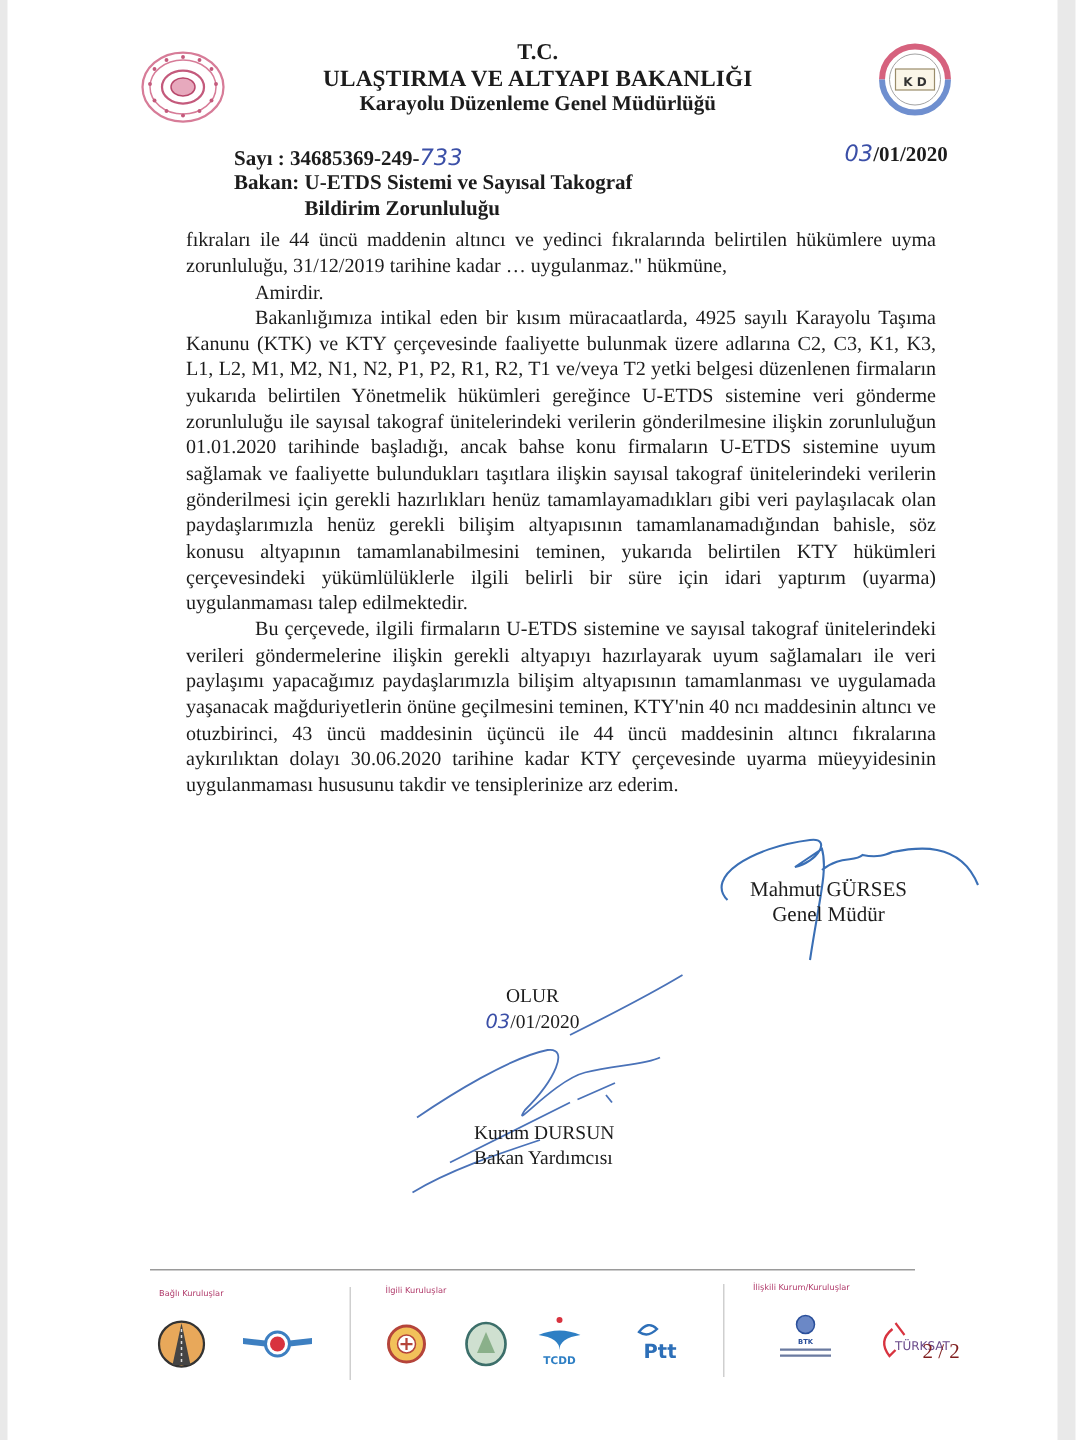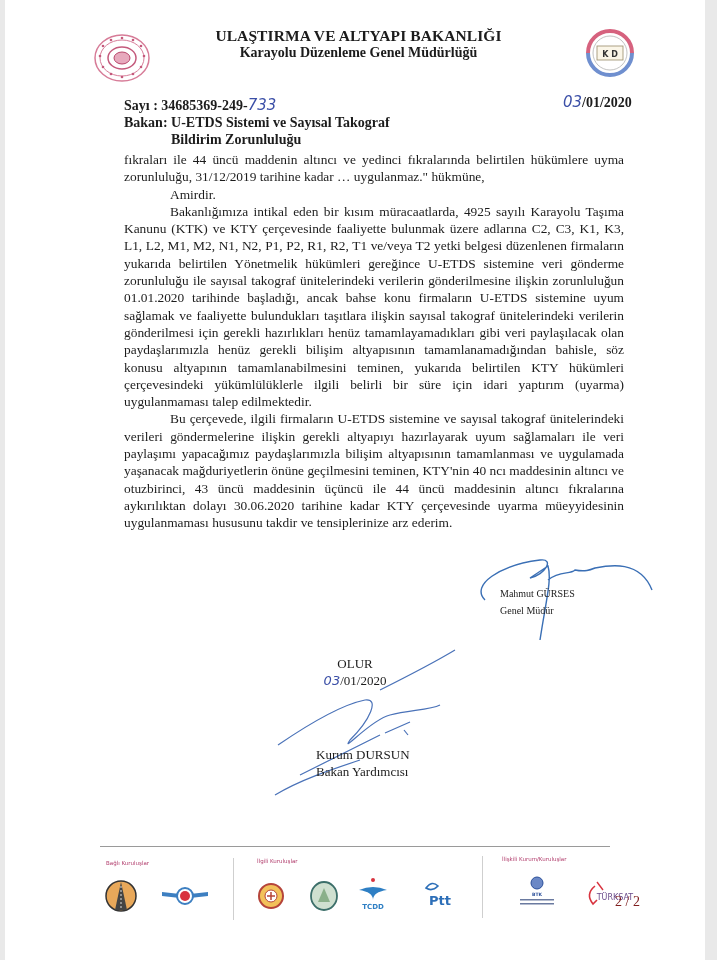--- a/index.html
+++ b/index.html
@@ -14,33 +14,33 @@
     position: absolute; left: 5px; top: 0; width: 700px; height: 960px;
     background: #ffffff;
   }
   .abs { position: absolute; }
   .header-center { left: 0; width: 717px; top: 27px; text-align: center; line-height: 17px; }
   .header-center .tc { font-size: 15px; font-weight: bold; }
   .header-center .ministry { font-size: 15.5px; font-weight: bold; letter-spacing: 0.1px; }
   .header-center .dept { font-size: 14px; font-weight: bold; }
   .logo-left { left: 93px; top: 32px; width: 58px; height: 52px; }
   .logo-right { left: 585px; top: 28px; width: 50px; height: 50px; }
-  .meta { font-size: 14px; font-weight: bold; line-height: 16.5px; }
+  .meta { font-size: 14px; font-weight: bold; line-height: 16.5px; margin-left: 32px; }
   .sayi { left: 124px; top: 97px; }
   .hand { font-family: "DejaVu Sans", sans-serif; font-weight: normal; color: #3b4fa7; font-style: italic; font-size: 15px; }
   .date-top { left: 563px; top: 93px; font-size: 14px; font-weight: bold; }
   .konu { left: 124px; top: 115px; }
   .konu2 { left: 171px; top: 132px; }
   .body-text {
     left: 124px; top: 151px; width: 500px;
     font-size: 13.4px; line-height: 17.3px; text-align: justify; font-family: Liberation Serif, serif;
   }
   .body-text p { margin: 0; }
   .body-text .indent { text-indent: 46px; }
-  .sign1 { left: 500px; top: 585px; font-size: 10px; line-height: 17px; }
+  .sign1 { left: 500px; top: 585px; font-size: 14px; line-height: 17px; text-align: center; }
   .olur { left: 300px; top: 655px; font-size: 13px; line-height: 17px; text-align: center; width: 110px; }
   .sign2 { left: 316px; top: 746px; font-size: 13px; line-height: 17px; }
   .sig-svg { position: absolute; left: 0; top: 0; pointer-events: none; }
   .footer-line { left: 100px; top: 846px; width: 510px; height: 1px; background: #9a9a9a; }
   .footer-sep { width: 1px; background: #cfcfcf; }
   .footer-label { font-family: "DejaVu Sans", sans-serif; font-size: 5.5px; color: #b03a6a; }
   .page-num { left: 615px; top: 894px; font-size: 14px; color: #7f1d1d; }
   .logo-small { position: absolute; }
 </style>
 </head>
@@ -71,20 +71,21 @@
 
 <svg class="abs logo-right" viewBox="0 0 50 50">
   <path d="M3 25 A22 22 0 0 1 47 25" fill="none" stroke="#d6627e" stroke-width="4"></path>
   <path d="M47 25 A22 22 0 0 1 3 25" fill="none" stroke="#6f8fcf" stroke-width="4"></path>
   <circle cx="25" cy="25" r="17" fill="#fff" stroke="#999" stroke-width="0.6"></circle>
   <rect x="12" y="18" width="26" height="14" fill="#fbf6e8" stroke="#9a8c6a" stroke-width="0.8"></rect>
   <text x="25" y="29" text-anchor="middle" font-family="DejaVu Sans, sans-serif" font-size="8" font-weight="bold" fill="#333">K D</text>
 </svg>
 
 <div class="abs header-center">
+  <div class="tc">T.C.</div>
   <div class="ministry">ULAŞTIRMA VE ALTYAPI BAKANLIĞI</div>
   <div class="dept">Karayolu Düzenleme Genel Müdürlüğü</div>
 </div>
 
 <div class="abs meta sayi">
   <span>Sayı  : 34685369-249-</span><span class="hand">733</span>
 </div>
 <div class="abs date-top">
   <span class="hand">03</span><span>/01/2020</span>
 </div>

